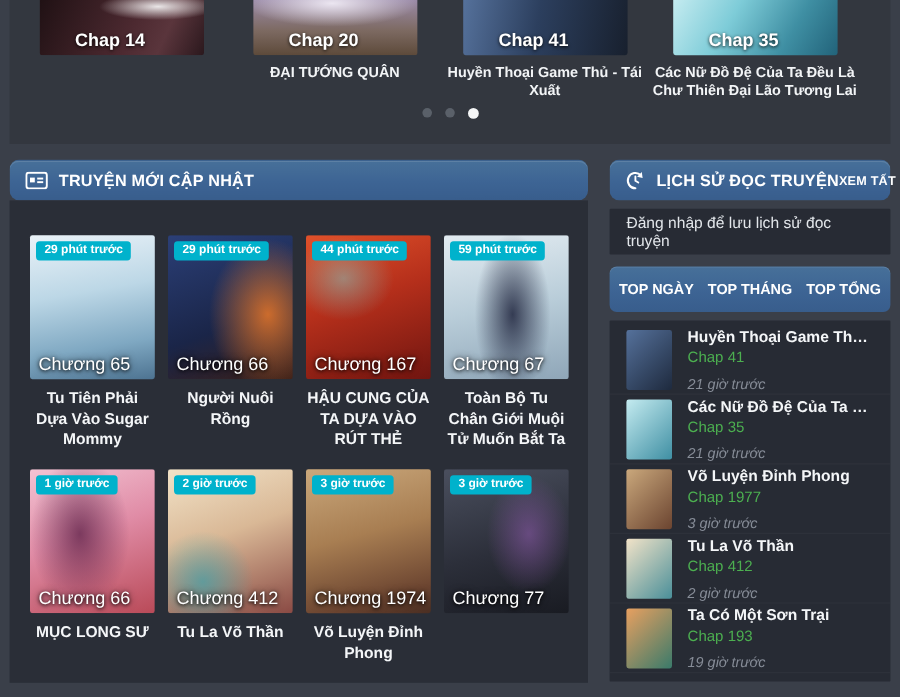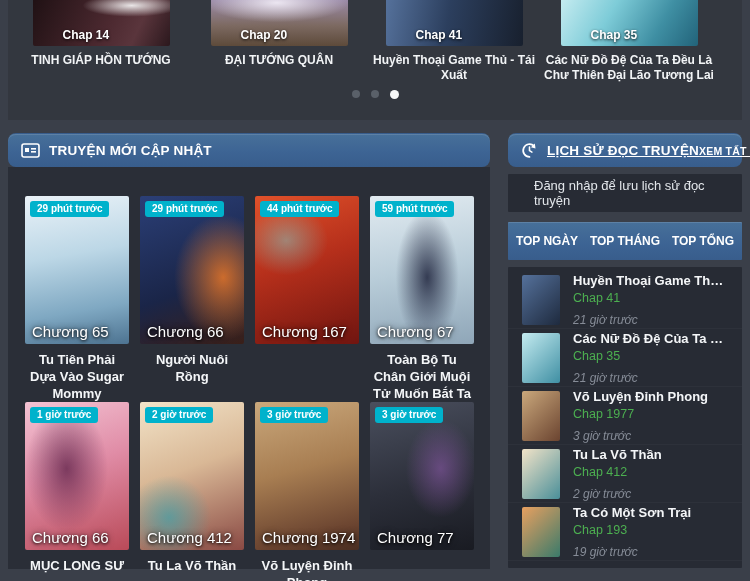--- a/index.html
+++ b/index.html
@@ -20,21 +20,21 @@
   .car-item:nth-child(1){ left:7px; }
   .car-item:nth-child(2){ left:185px; }
   .car-item:nth-child(3){ left:360px; }
   .car-item:nth-child(4){ left:535px; }
   .car-cover {
     position:relative; width:137px; height:46px; margin:0 auto;
     border-radius:0 0 2px 2px; overflow:hidden; cursor:pointer;
   }
   .car-chap {
     position:absolute; left:7px; bottom:4px;
-    font-size:12px; font-weight:bold; color:#fff;
+    font-size:15px; font-weight:bold; color:#fff;
     text-shadow:0 1px 3px rgba(0,0,0,.9);
     padding-left:23px;
   }
   .car-title {
     margin-top:7px; font-size:12px; font-weight:bold; line-height:15px;
     color:#f2f4f6; cursor:pointer;
   }
   .dots {
     position:absolute; left:0; right:0; top:90px;
     display:flex; justify-content:center; gap:11px;
@@ -57,21 +57,21 @@
   .bar .ic { margin-right:9px; display:flex; align-items:center; }
 
   
   .main-panel { position:absolute; left:8px; top:133px; width:482px; height:436px; }
   .main-body {
     background:#2a2e37; height:402px; padding:29px 17px 0 17px;
     display:grid; grid-template-columns:repeat(4,1fr); column-gap:11px; row-gap:0;
   }
   .card { width:104px; }
   .cover {
-    position:relative; width:104px; height:148px; border-radius:2px;
+    position:relative; width:104px; height:120px; border-radius:2px;
     overflow:hidden; cursor:pointer;
   }
   .badge {
     position:absolute; top:5px; left:5px;
     background:#00b2cc; color:#fff; font-size:10px; font-weight:bold;
     padding:2px 7px 3px; border-radius:3px; white-space:nowrap;
   }
   .chapter {
     position:absolute; left:7px; bottom:4px; font-size:15px; color:#fff;
     text-shadow:0 1px 3px rgba(0,0,0,.95), 0 0 6px rgba(0,0,0,.7);
@@ -79,33 +79,33 @@
   }
   .card-title {
     margin-top:7px; min-height:48px; text-align:center;
     font-size:13px; font-weight:bold; line-height:17px; color:#f4f6f8;
     cursor:pointer;
   }
   .row2 .card-title { min-height:20px; }
 
   
   .sidebar { position:absolute; left:508px; top:133px; width:234px; }
-  .side-head { justify-content:flex-start;text-decoration:underline; }
+  .side-head { justify-content:flex-start; }
   .side-head .spacer { flex:1; }
   .view-all { font-size:10.5px; font-weight:bold; letter-spacing:.2px; cursor:pointer; white-space:nowrap; }
   .login-note {
     margin-top:7px; background:#272b34; height:38px;
-    display:flex; align-items:center; padding:0 26px;
+    display:flex; align-items:center; padding:0 14px;
     font-size:13px; color:#e2e6ea; border-radius:1px;
   }
   .tabs {
     margin-top:10px; height:38px;
     background:linear-gradient(180deg,#477099 0%,#3d6494 55%,#385d8c 100%);
     box-shadow:inset 0 1px 0 rgba(255,255,255,.12);
-    display:flex; align-items:center; border-radius:1px;
+    display:flex; align-items:center; border-radius:6px;
   }
   .tab {
     flex:1; text-align:center; font-size:12px; font-weight:bold;
     text-transform:uppercase; cursor:pointer; white-space:nowrap;
   }
   .top-list { margin-top:7px; background:#272b34; padding:4px 0; border-radius:1px; height:301px; overflow:hidden; }
   .top-item {
     display:flex; align-items:center; gap:13px; padding:5px 14px;
     height:58px; cursor:pointer; border-bottom:1px solid rgba(255,255,255,.03);
   }
@@ -122,21 +122,20 @@
 </style>
 </head>
 <body>
 
 <div class="carousel">
 
   <div class="car-item">
     <div class="car-cover" style="background:radial-gradient(70px 16px at 72% 12%,rgba(250,250,250,.9),rgba(250,250,250,0) 70%),linear-gradient(115deg,#201114 0%,#4c2930 55%,#5a353c 75%,#2b181d 100%)">
       <span class="car-chap">Chap 14</span>
     </div>
-    <div class="car-title">TINH GIÁP HỒN TƯỚNG</div>
   </div>
 
   <div class="car-item">
     <div class="car-cover" style="background:radial-gradient(95px 26px at 48% 6%,rgba(240,235,245,.95),rgba(240,235,245,0) 75%),linear-gradient(180deg,#9a8aa8 0%,#7d6a62 55%,#5d4a3a 100%)">
       <span class="car-chap">Chap 20</span>
     </div>
     <div class="car-title">ĐẠI TƯỚNG QUÂN</div>
   </div>
 
   <div class="car-item">
@@ -189,20 +188,21 @@
         <span class="chapter">Chương 66</span>
       </div>
       <div class="card-title">Người Nuôi Rồng</div>
     </div>
 
     <div class="card">
       <div class="cover" style="background:radial-gradient(60px 50px at 30% 30%,rgba(120,220,220,.45),rgba(120,220,220,0) 70%),linear-gradient(160deg,#e0512a 0%,#b52f1b 45%,#701510 100%)">
         <span class="badge">44 phút trước</span>
         <span class="chapter">Chương 167</span>
       </div>
+      <div class="card-title">HẬU CUNG CỦA TA DỰA VÀO RÚT THẺ</div>
     </div>
 
     <div class="card">
       <div class="cover" style="background:radial-gradient(42px 90px at 55% 55%,rgba(30,35,60,.85),rgba(30,35,60,0) 75%),linear-gradient(170deg,#e2ebf1 0%,#b9cdd9 50%,#8fa6b8 100%)">
         <span class="badge">59 phút trước</span>
         <span class="chapter">Chương 67</span>
       </div>
       <div class="card-title">Toàn Bộ Tu Chân Giới Muội Tử Muốn Bắt Ta</div>
     </div>
 

